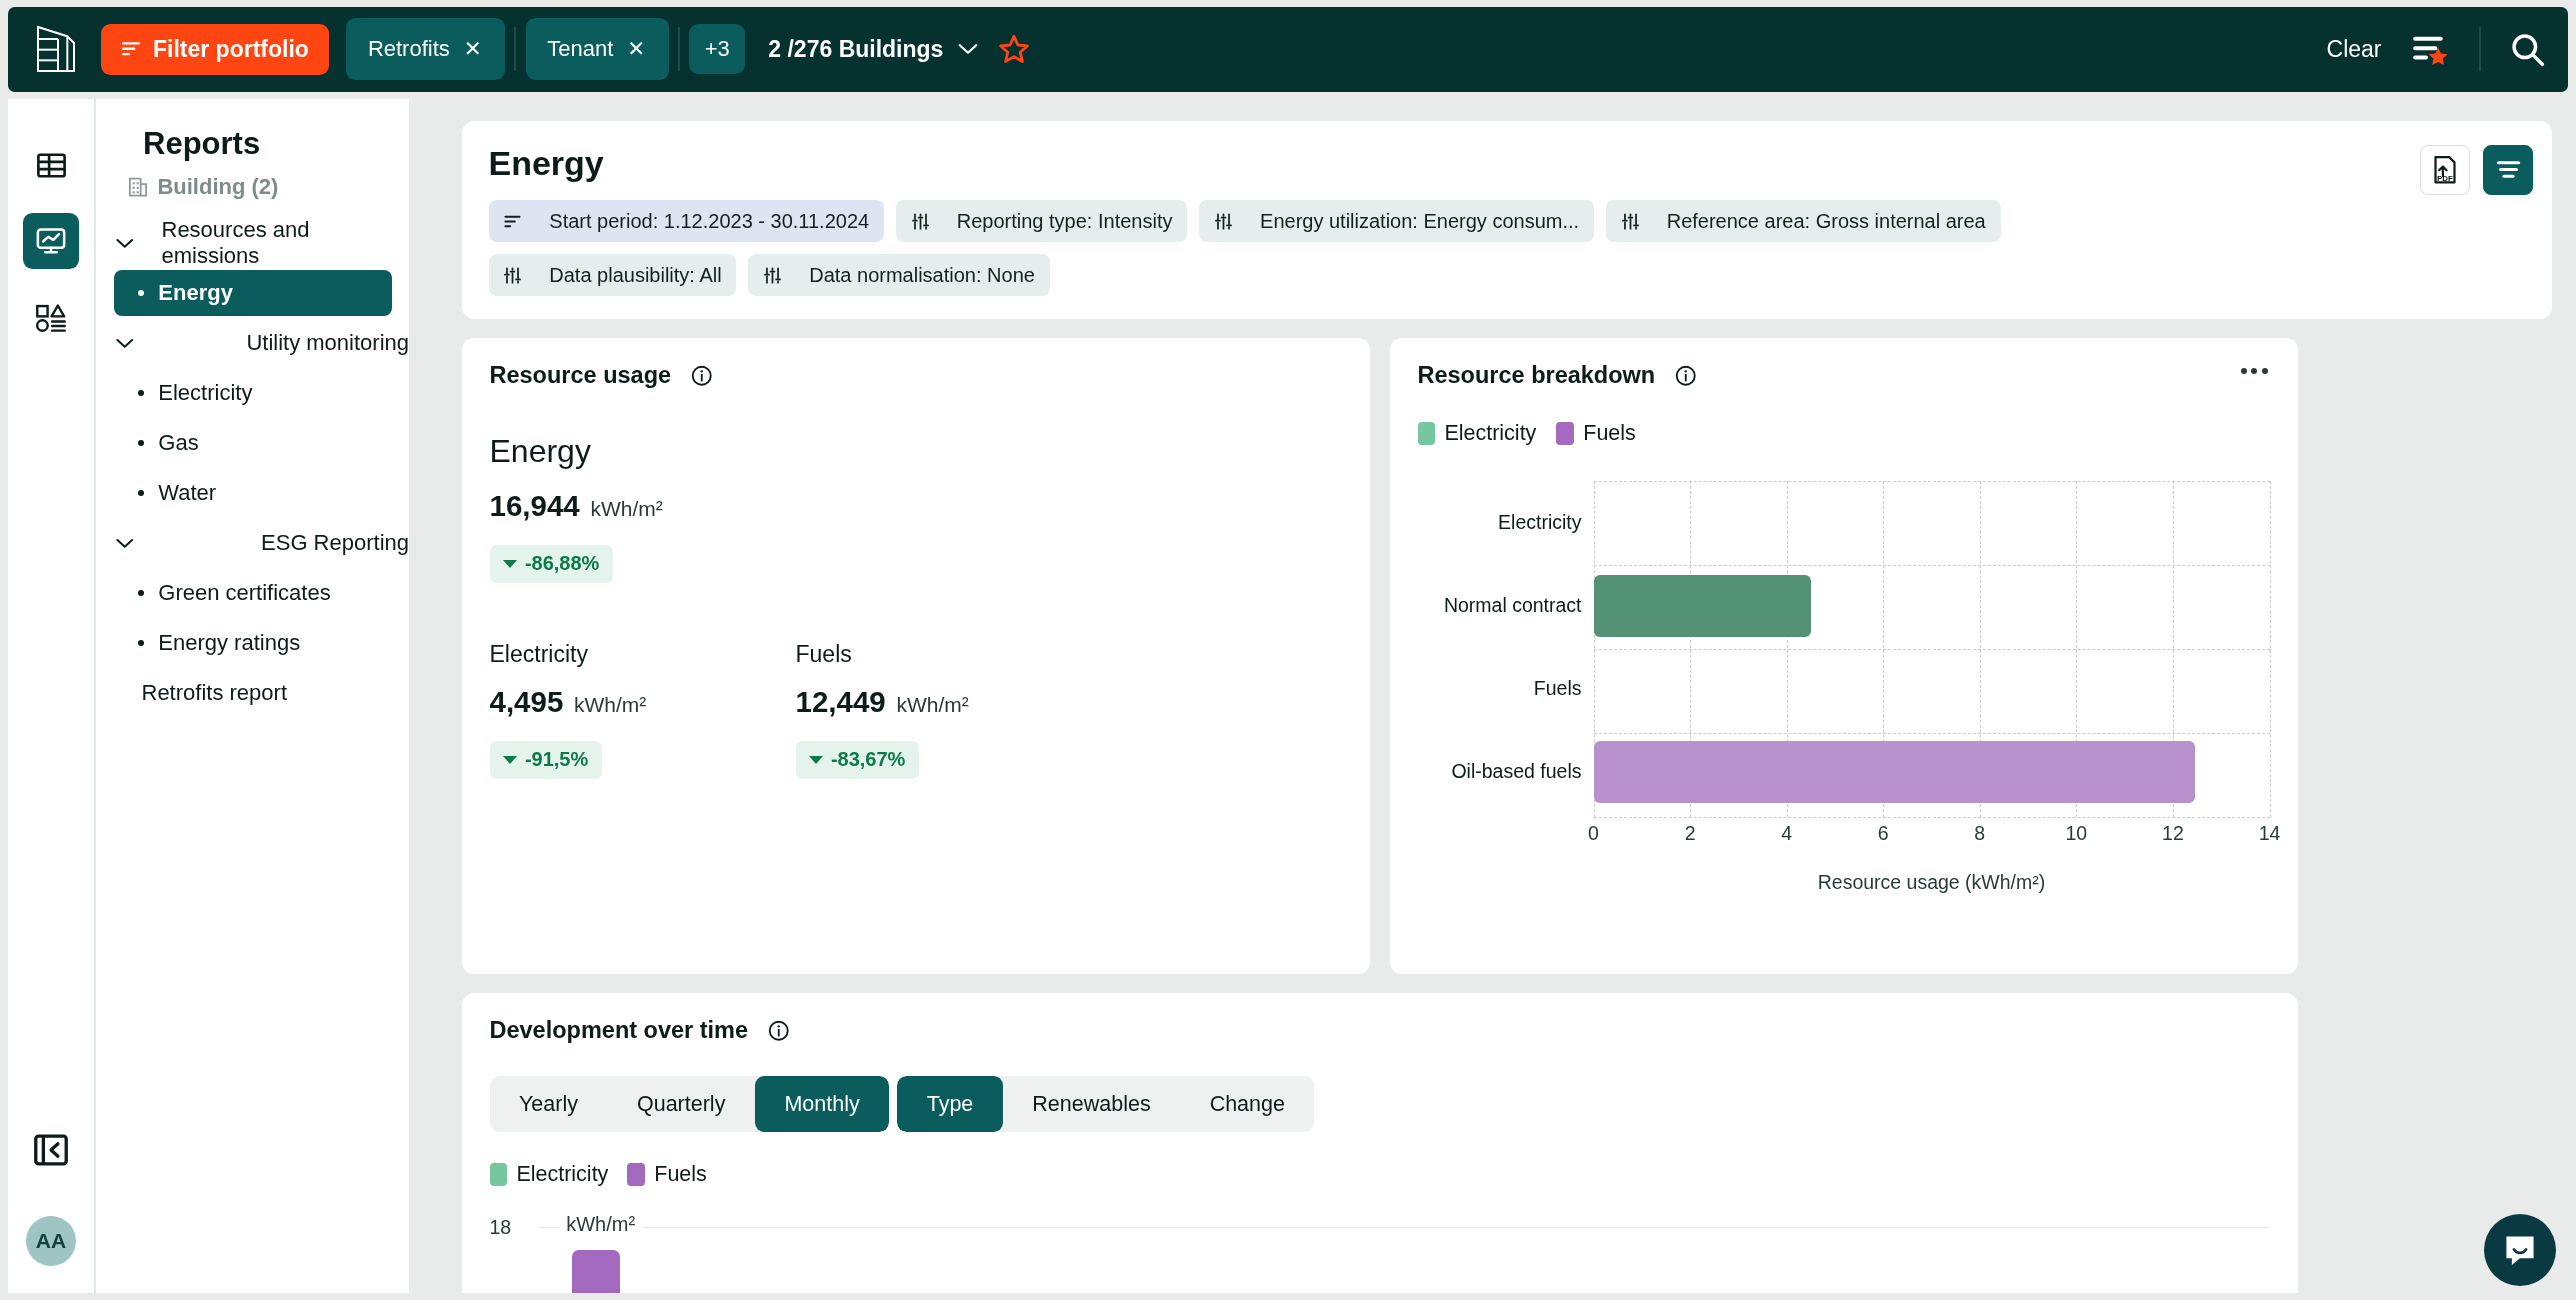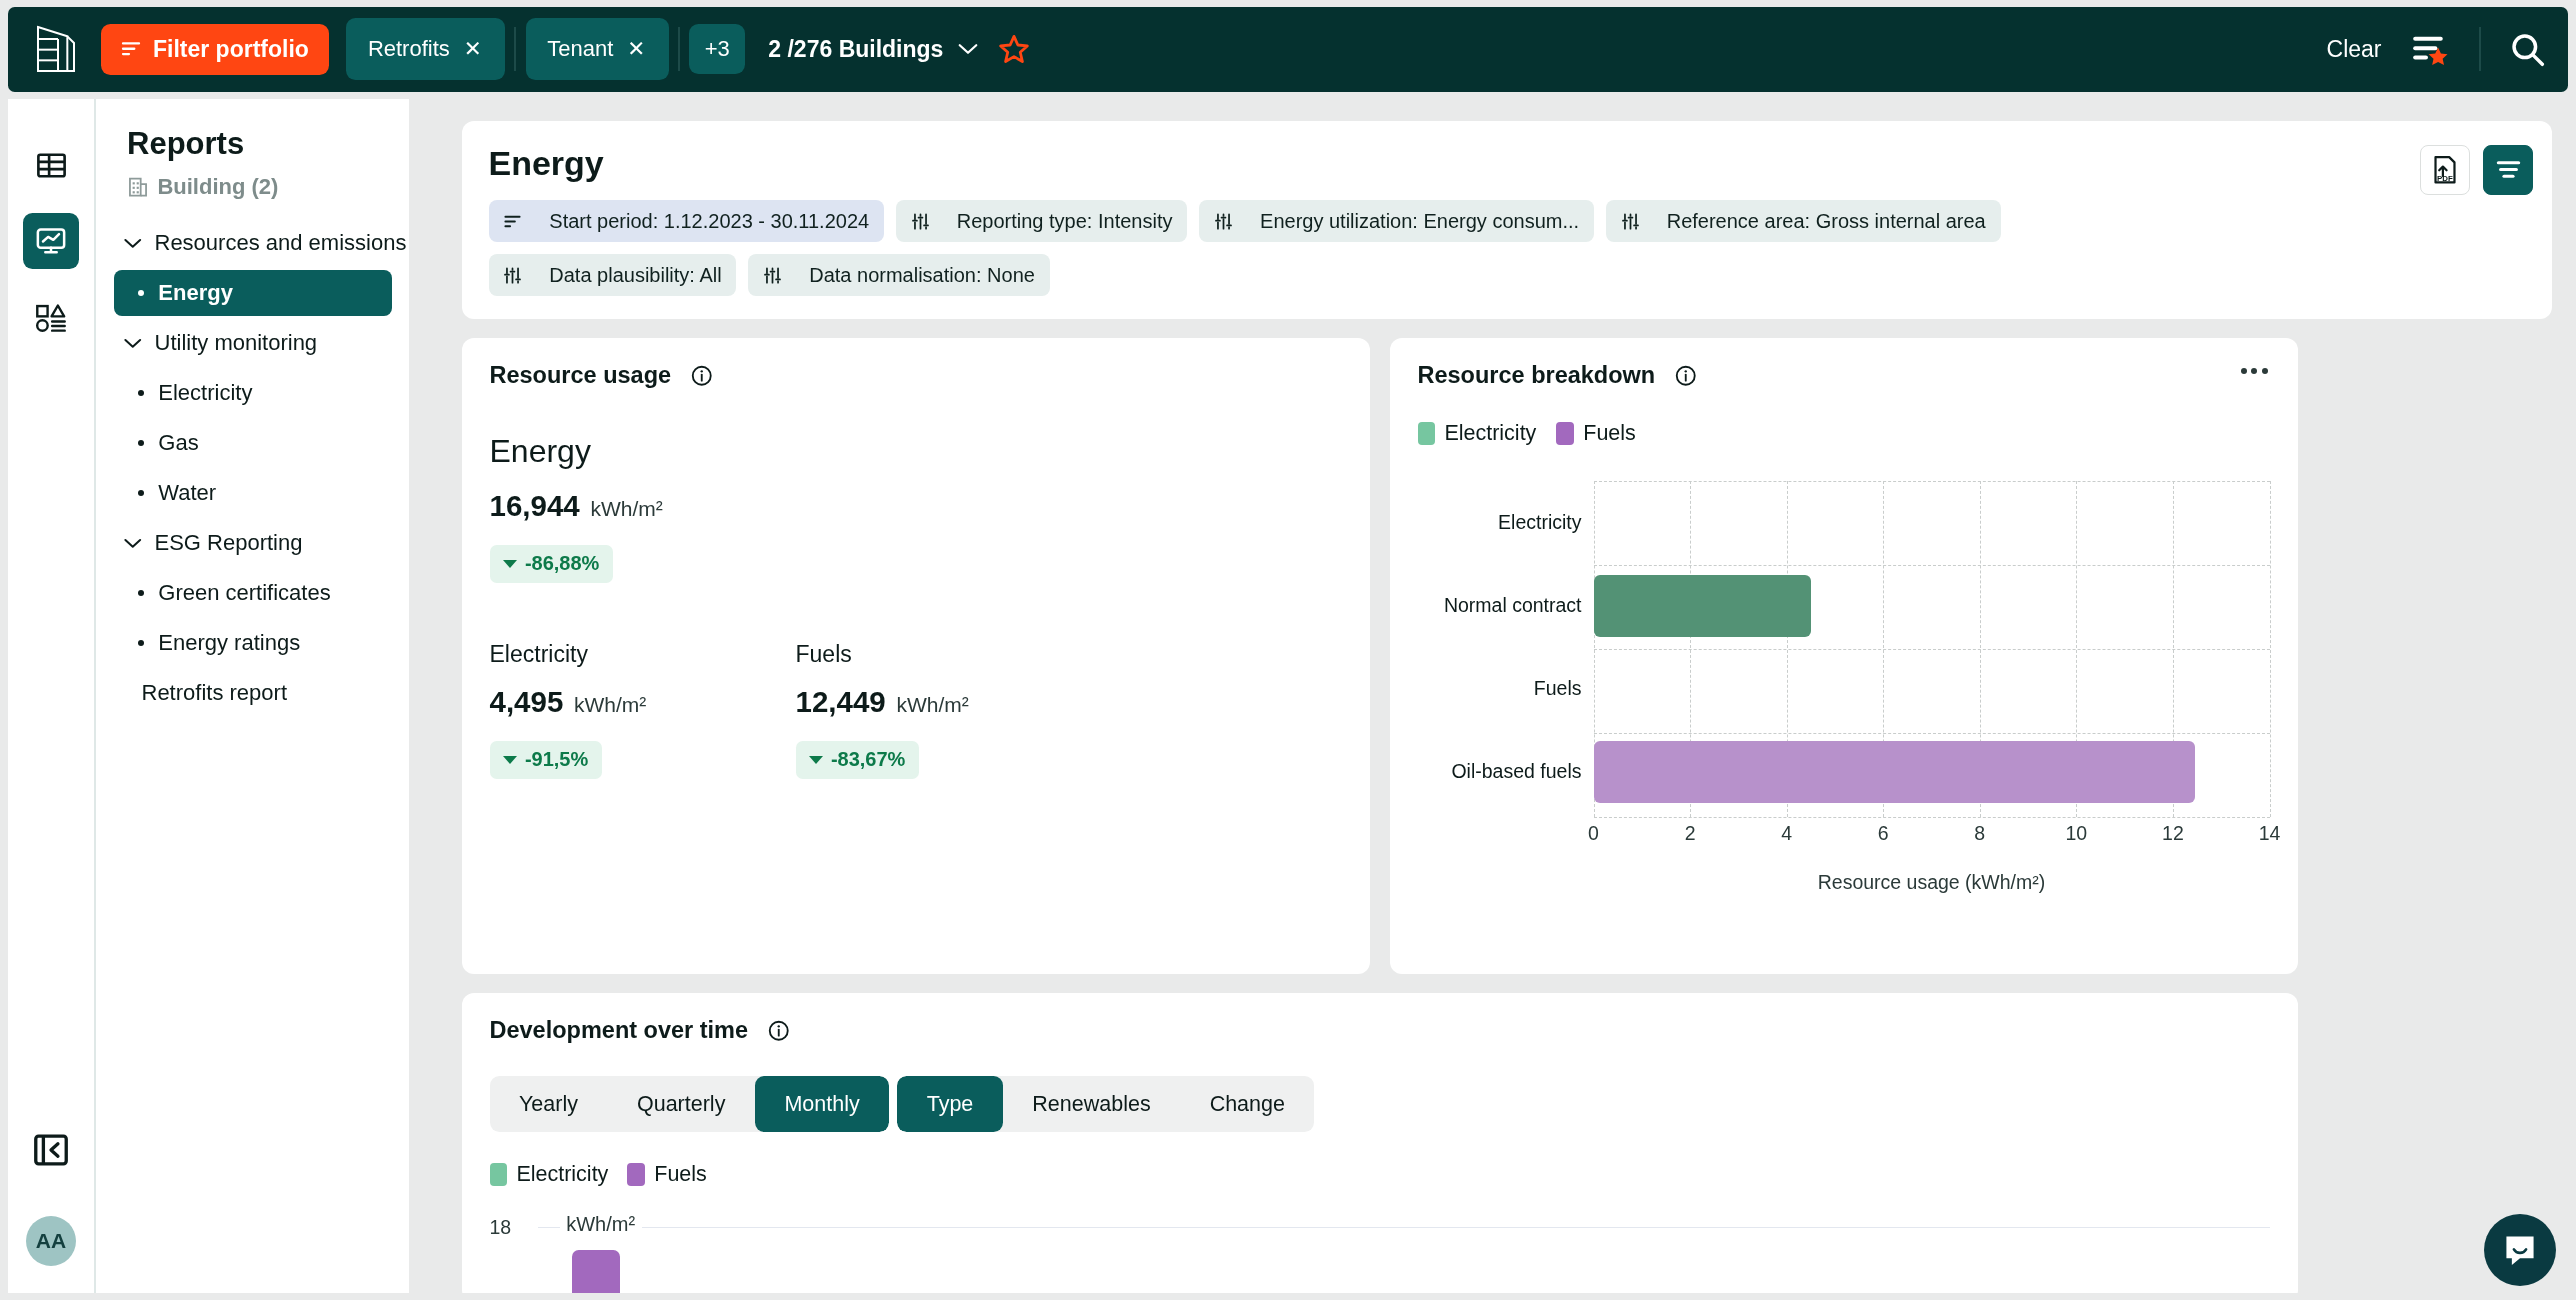--- a/index.html
+++ b/index.html
@@ -72,28 +72,28 @@
     width: 50px; height: 50px; border-radius: 50%; background: #9EC4C3;
     color: #14403F; display: flex; align-items: center; justify-content: center;
     font-size: 21px; font-weight: 600; cursor: pointer;
   }
 
   
   .reports-nav {
     position: absolute; left: 94px; top: 99px; width: 315px; height: 1194px;
     background: #fff; border-left: 2px solid #dfe8e7; padding: 27px 0 0 0;
   }
-  .reports-title { font-size: 31px; font-weight: 700; color: #0d1b1a; padding-left: 31px; margin-bottom: 12px; }
+  .reports-title { font-size: 31px; font-weight: 700; color: #0d1b1a; padding-left: 47px; margin-bottom: 12px; }
   .building-row {
     display: flex; align-items: center; gap: 9.4px; padding-left: 32px;
     font-size: 22px; color: #7e8c8b; font-weight: 600; margin-bottom: 20px; cursor: pointer;
   }
   .nav-group {
-    display: flex; align-items: center; gap: 13px; padding-left: 28px;
-    font-size: 22px; color: #0d1b1a; height: 46px; cursor: pointer;
+    display: flex; align-items: center; gap: 28px; padding-left: 20px;
+    font-size: 22px; color: #0d1b1a; height: 46px; cursor: pointer; justify-content: space-between;
   }
   .chev { width: 17.5px; height: 10.7px; flex: none; }
   .nav-item {
     display: flex; align-items: center; gap: 14.8px; margin: 4px 17.5px 4px 17.5px;
     padding-left: 24px; font-size: 22px; color: #0d1b1a; height: 46px;
     border-radius: 8px; cursor: pointer;
   }
   .nav-item .dot { width: 6px; height: 6px; border-radius: 50%; background: #0d1b1a; flex: none; }
   .nav-item.active { background: #0A5D5C; color: #fff; font-weight: 700; }
   .nav-item.active .dot { background: #fff; }

